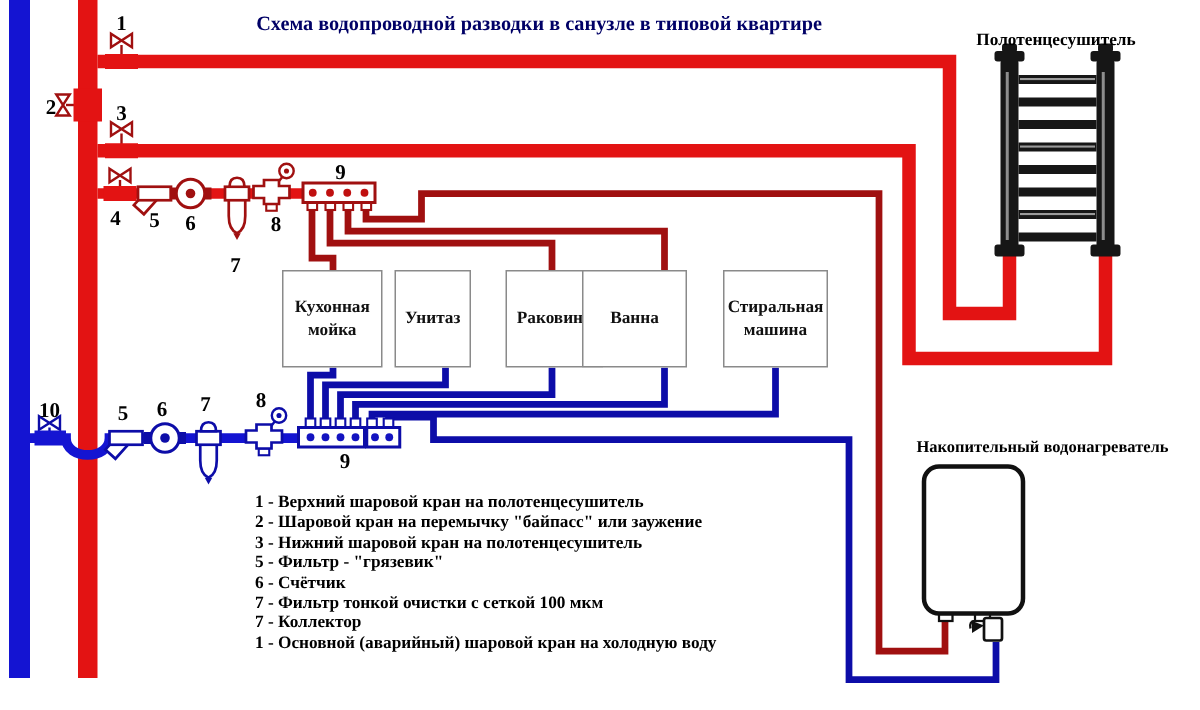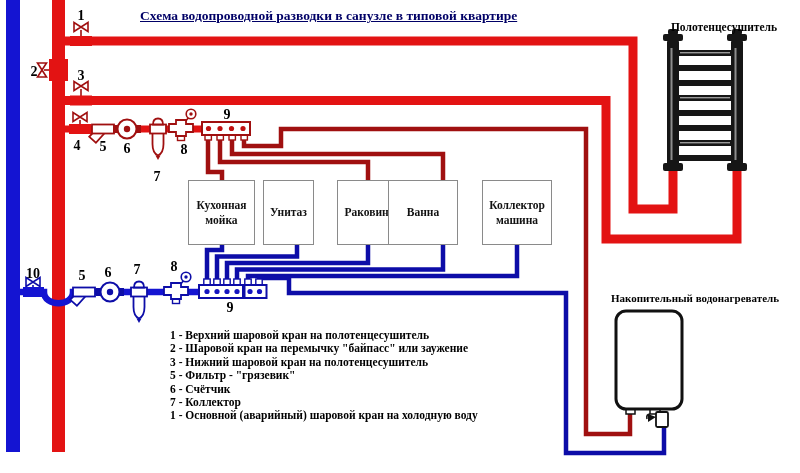--- a/index.html
+++ b/index.html
@@ -1,23 +1,23 @@
 <!DOCTYPE html>
 <html style="--hot: #e31313; --cold: #1414d2; --hot_branch: #a01010; --cold_branch: #0d0da8; --title: #000066;"><head>
 <meta charset="utf-8">
 <style>
   html,body{margin:0;padding:0;background:#fff;}
   #stage{position:relative;width:800px;height:473px;background:#fff;overflow:hidden;
          font-family:"Liberation Serif",serif;}
   #stage svg{position:absolute;left:0;top:0;}
   .abs{position:absolute;}
-  #title{left:140px;top:8px;width:408px;text-align:left;
-         font:bold 13.5px "Liberation Serif",serif;color:var(--title,#000066);text-decoration:underline;}
+  #title{left:140px;top:8px;width:408px;text-align:right;
+         font:bold 13.5px "Liberation Serif",serif;color:var(--title,#000066);}
   #towel-label{left:646px;top:21px;width:116px;text-align:center;white-space:nowrap;
-         font:bold 11.5px "Liberation Serif",serif;color:#000;margin-left:20px;}
+         font:bold 11.5px "Liberation Serif",serif;color:#000;}
   #heater-label{left:600px;top:292px;width:190px;text-align:center;white-space:nowrap;
          font:bold 11px "Liberation Serif",serif;color:#000;}
   .fx{position:absolute;top:180px;height:65px;box-sizing:border-box;border:1px solid #8a8a8a;
       background:#fff;display:flex;align-items:center;justify-content:center;text-align:center;
       font:bold 11.5px "Liberation Serif",serif;color:#111;padding:0 4px;line-height:1.3;}
   #fx1{left:188px;width:67px}#fx2{left:263px;width:51px}#fx3{left:337px;width:65px}
   #fx4{left:388px;width:70px}#fx5{left:482px;width:70px}
   #legend{left:170px;top:329px;width:300px;font:bold 11.5px "Liberation Serif",serif;
           color:#000;}
   #legend .lg{height:13.4px;white-space:nowrap;}
@@ -221,26 +221,27 @@
 <div id="fx2" class="fx">
       <span>Унитаз</span>
     </div>
 <div id="fx3" class="fx">
       <span>Раковина</span>
     </div>
 <div id="fx4" class="fx">
       <span>Ванна</span>
     </div>
 <div id="fx5" class="fx">
-      <span>Коллектор машина</span>
+      <span>Стиральная машина</span>
     </div>
 
 <div id="legend" class="abs">
   <div class="lg">1 - Верхний шаровой кран на полотенцесушитель</div>
   <div class="lg">2 - Шаровой кран на перемычку "байпасс" или заужение</div>
   <div class="lg">3 - Нижний шаровой кран на полотенцесушитель</div>
   <div class="lg">5 - Фильтр - "грязевик"</div>
   <div class="lg">6 - Счётчик</div>
+  <div class="lg">7 - Фильтр тонкой очистки с сеткой 100 мкм</div>
   <div class="lg">7 - Коллектор</div>
   <div class="lg">1 - Основной (аварийный) шаровой кран на холодную воду</div>
 </div>
 
 </div>
 
 </body></html>

